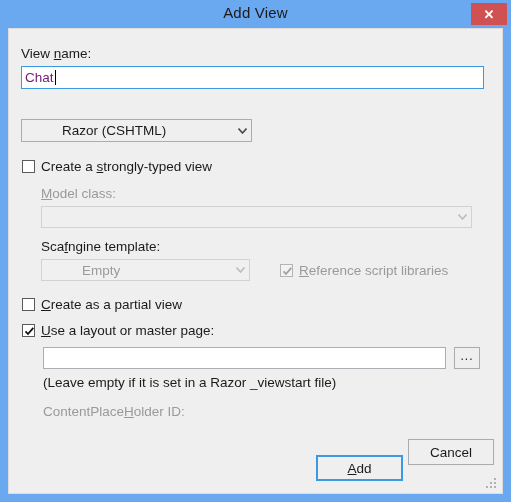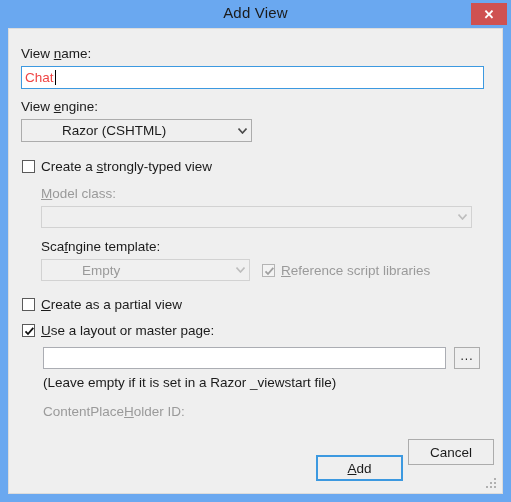--- a/index.html
+++ b/index.html
@@ -88,21 +88,21 @@
   .lbl.disabled { color: #9a9a9a; }
   .u { text-decoration: underline; }
 
   
   .textbox {
     position: absolute;
     box-sizing: border-box;
     background: #ffffff;
     border: 1px solid #abadb3;
     font-size: 13.5px;
-    color: #ef4444;
+    color: #701a75;
     font-family: "Liberation Sans", sans-serif;
     padding: 0 3px;
     display: flex;
     align-items: center;
   }
   .textbox.focused { border: 1px solid #3c99e0; }
   .textbox.disabled {
     background: #efefef;
     border: 1px solid #d6d6d6;
     color: #5f5f5f;
@@ -241,21 +241,20 @@
 
   <div id="content-panel">
 
     <div class="lbl" style="left:12px; top:17px;"><span>View </span><span class="u">n</span><span>ame:</span></div>
 
     <div class="textbox focused" style="left:12px; top:37px; width:463px; height:23px;">
       <span>Chat</span>
         <span class="caret"></span>
     </div>
 
-    <div class="lbl" style="left:12px; top:70px;"><span>View </span><span class="u">e</span><span>ngine:</span></div>
 
     <div class="combo" style="left:12px; top:90px; width:231px; height:23px;">
       <span class="combo-text">Razor (CSHTML)</span>
       <span class="combo-arrow">
         <svg class="chev" viewBox="0 0 9 6">
             <path d="M0.5 0.5 L4.5 5 L8.5 0.5" fill="none" stroke="#4a4a4a" stroke-width="1.6"></path>
           </svg>
       </span>
     </div>
 
@@ -279,21 +278,21 @@
 
     <div class="combo disabled" style="left:32px; top:230px; width:209px; height:22px;">
       <span class="combo-text">Empty</span>
       <span class="combo-arrow">
         <svg class="chev" viewBox="0 0 9 6">
             <path d="M0.5 0.5 L4.5 5 L8.5 0.5" fill="none" stroke="#bdbdbd" stroke-width="1.6"></path>
           </svg>
       </span>
     </div>
 
-    <div class="cbrow" style="left:253px; top:234px;">
+    <div class="cbrow" style="left:271px; top:234px;">
       <span class="cbbox disabled">
         <svg width="11" height="11" viewBox="0 0 11 11">
             <path d="M1.5 5.3 L4 8 L9.3 1.8" fill="none" stroke="#a0a0a0" stroke-width="1.8"></path>
           </svg>
       </span>
       <span class="cbtext disabled"><span></span><span class="u">R</span><span>eference script libraries</span></span>
     </div>
 
     <div class="cbrow" style="left:13px; top:268px;">
       <span class="cbbox"></span>

